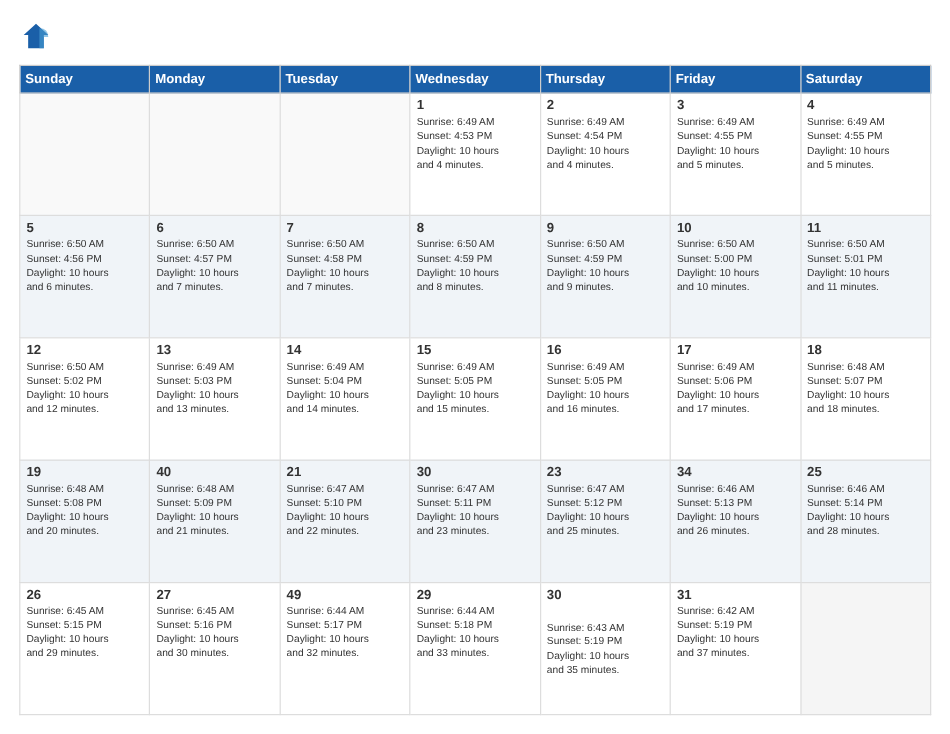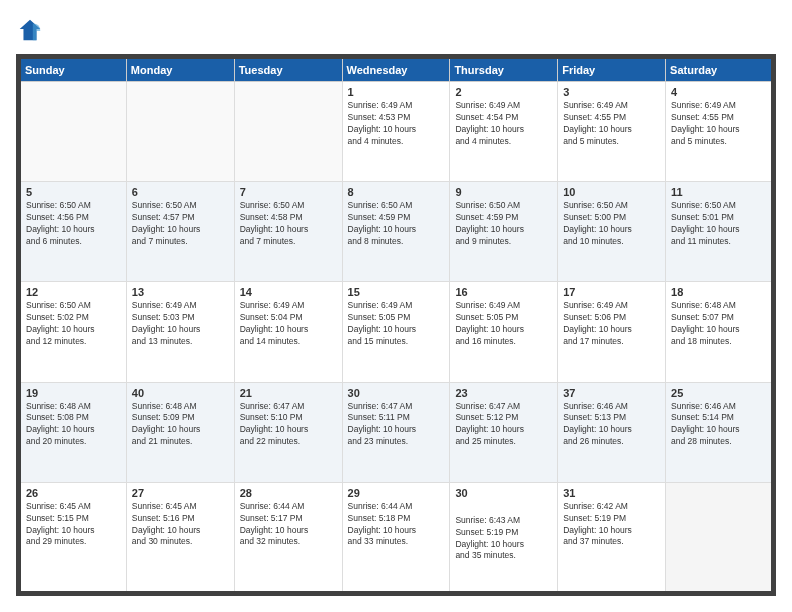--- a/index.html
+++ b/index.html
@@ -46,21 +46,21 @@
       font-size: 32px;
       font-weight: bold;
       color: #333;
       line-height: 1.1;
     }
     .calendar-subtitle {
       font-size: 14px;
       color: #555;
     }
     .calendar {
-      border: 5px solid #404040;
+      border: 1px solid #404040;
       border-collapse: collapse;
       width: 100%;
       flex: 1;
       table-layout: fixed;
     }
     .calendar th {
       background-color: #1a5fa8;
       color: white;
       font-size: 11px;
       padding: 5px 4px;
@@ -311,21 +311,21 @@
 and 23 minutes.</div>
           </td>
           <td>
             <span class="day-number">23</span>
             <div class="day-info" style="white-space: pre-line;">Sunrise: 6:47 AM
 Sunset: 5:12 PM
 Daylight: 10 hours
 and 25 minutes.</div>
           </td>
           <td>
-            <span class="day-number">37</span>
+            <span class="day-number">34</span>
             <div class="day-info" style="white-space: pre-line;">Sunrise: 6:46 AM
 Sunset: 5:13 PM
 Daylight: 10 hours
 and 26 minutes.</div>
           </td>
           <td>
             <span class="day-number">25</span>
             <div class="day-info" style="white-space: pre-line;">Sunrise: 6:46 AM
 Sunset: 5:14 PM
 Daylight: 10 hours
@@ -341,21 +341,21 @@
 and 29 minutes.</div>
           </td>
           <td>
             <span class="day-number">27</span>
             <div class="day-info" style="white-space: pre-line;">Sunrise: 6:45 AM
 Sunset: 5:16 PM
 Daylight: 10 hours
 and 30 minutes.</div>
           </td>
           <td>
-            <span class="day-number">28</span>
+            <span class="day-number">49</span>
             <div class="day-info" style="white-space: pre-line;">Sunrise: 6:44 AM
 Sunset: 5:17 PM
 Daylight: 10 hours
 and 32 minutes.</div>
           </td>
           <td>
             <span class="day-number">29</span>
             <div class="day-info" style="white-space: pre-line;">Sunrise: 6:44 AM
 Sunset: 5:18 PM
 Daylight: 10 hours

